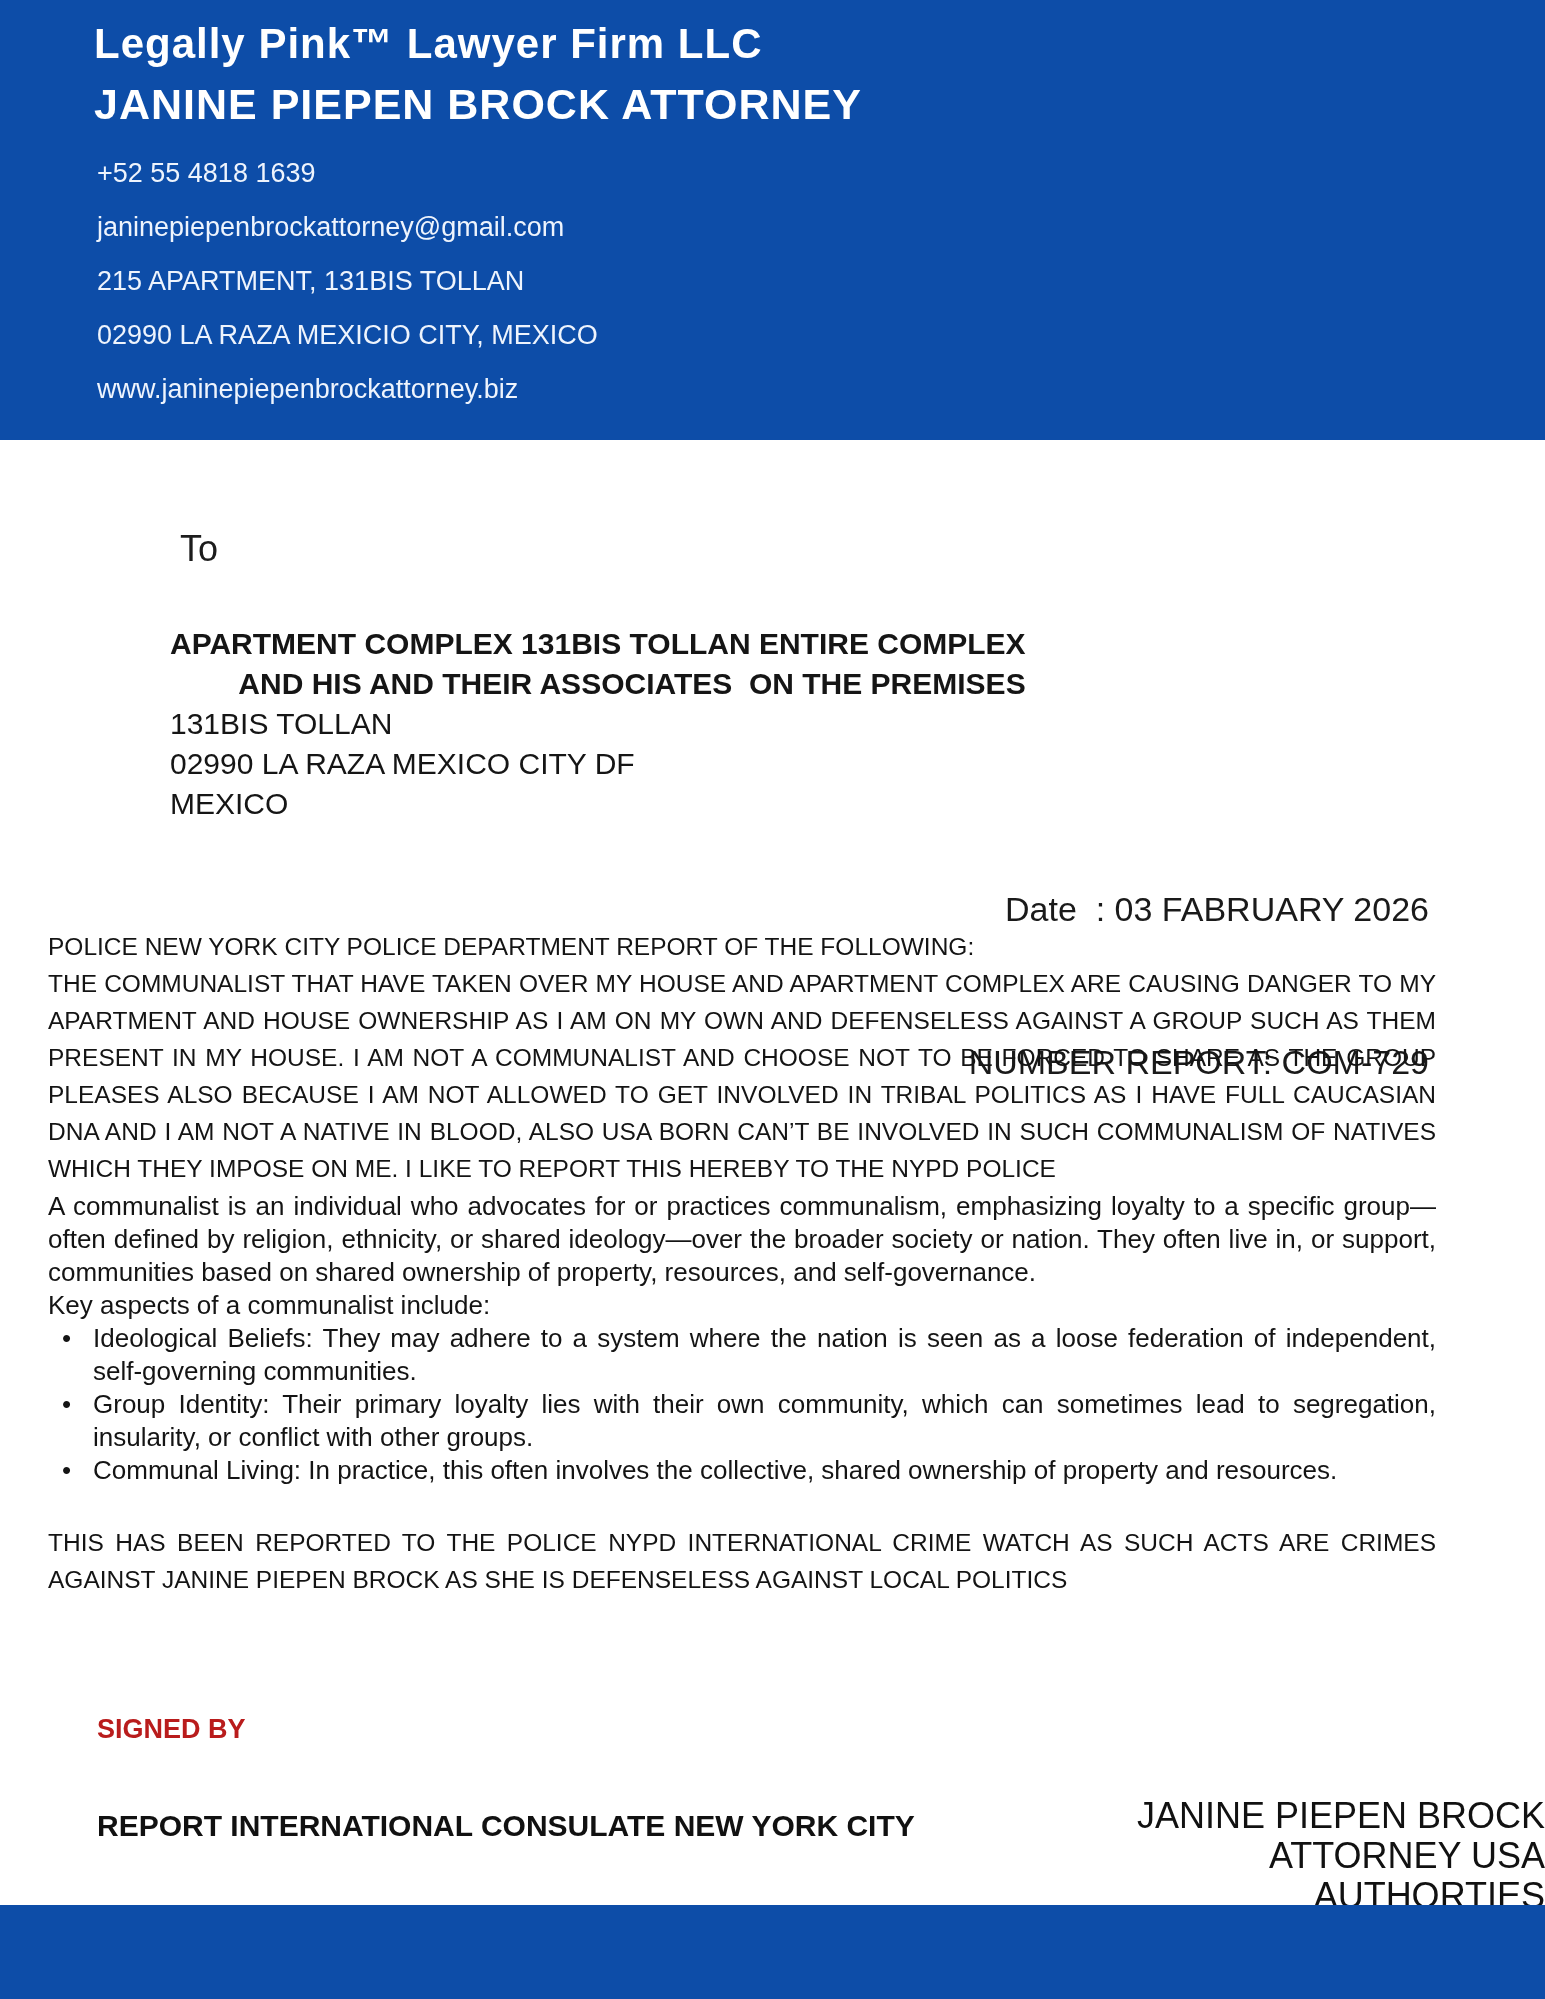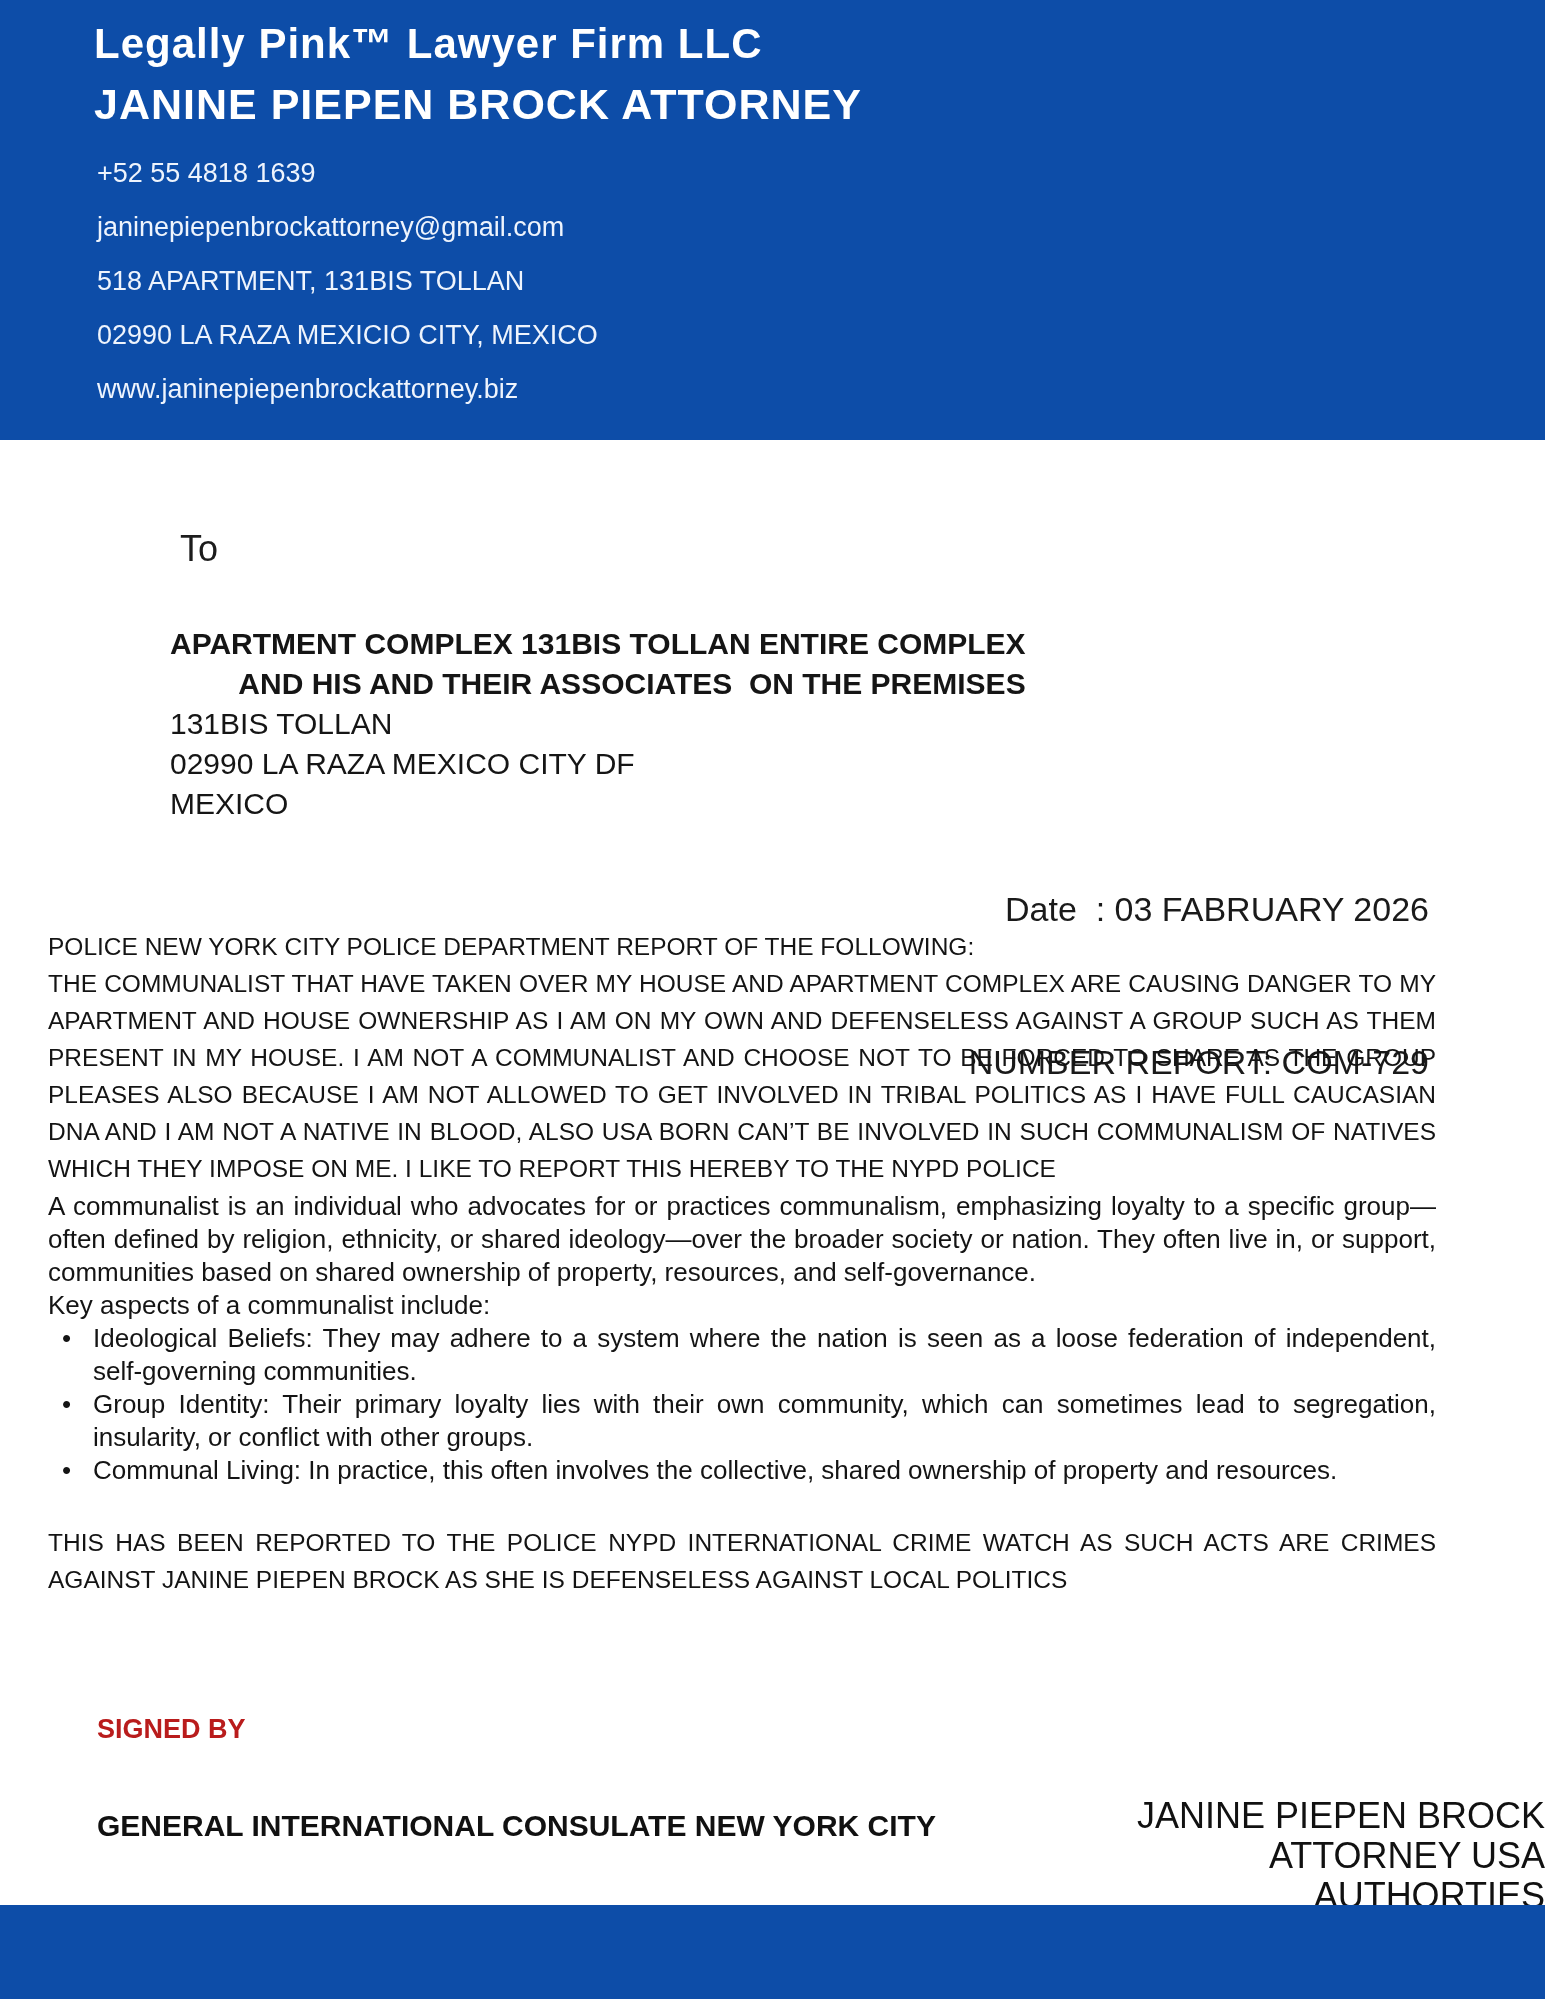--- a/index.html
+++ b/index.html
@@ -85,21 +85,21 @@
 </style>
 </head>
 <body>
 
 <div class="header">
   <div class="firm-name">Legally Pink™ Lawyer Firm LLC</div>
   <div class="attorney-name">JANINE PIEPEN BROCK ATTORNEY</div>
   <div class="header-contact">
     <div>+52 55 4818 1639</div>
     <div>janinepiepenbrockattorney@gmail.com</div>
-    <div>518 APARTMENT, 131BIS TOLLAN</div>
+    <div>215 APARTMENT, 131BIS TOLLAN</div>
     <div>02990 LA RAZA MEXICIO CITY, MEXICO</div>
     <div>www.janinepiepenbrockattorney.biz</div>
   </div>
 </div>
 
 <div class="to-label">To</div>
 
 <div class="recipient">
   <div class="recipient-bold">APARTMENT COMPLEX 131BIS TOLLAN ENTIRE COMPLEX</div>
   <div class="recipient-bold prewrap">AND HIS AND THEIR ASSOCIATES  ON THE PREMISES</div>
@@ -128,21 +128,21 @@
   </ul>
 </div>
 
 <div class="body-block caps justify" id="closing-block">
   <div>THIS HAS BEEN REPORTED TO THE POLICE NYPD INTERNATIONAL CRIME WATCH AS SUCH ACTS ARE CRIMES AGAINST JANINE PIEPEN BROCK AS SHE IS DEFENSELESS AGAINST LOCAL POLITICS</div>
 </div>
 
 <div class="signed-by">SIGNED BY</div>
 
 <div class="sig-left">
-  <div>GENERAL INTERNATIONAL CONSULATE NEW YORK CITY</div>
+  <div>REPORT INTERNATIONAL CONSULATE NEW YORK CITY</div>
 </div>
 
 <div class="sig-right">
   <div>JANINE PIEPEN BROCK</div>
   <div>ATTORNEY USA AUTHORTIES</div>
 </div>
 
 <div class="footer-band"></div>
 
 </body></html>

